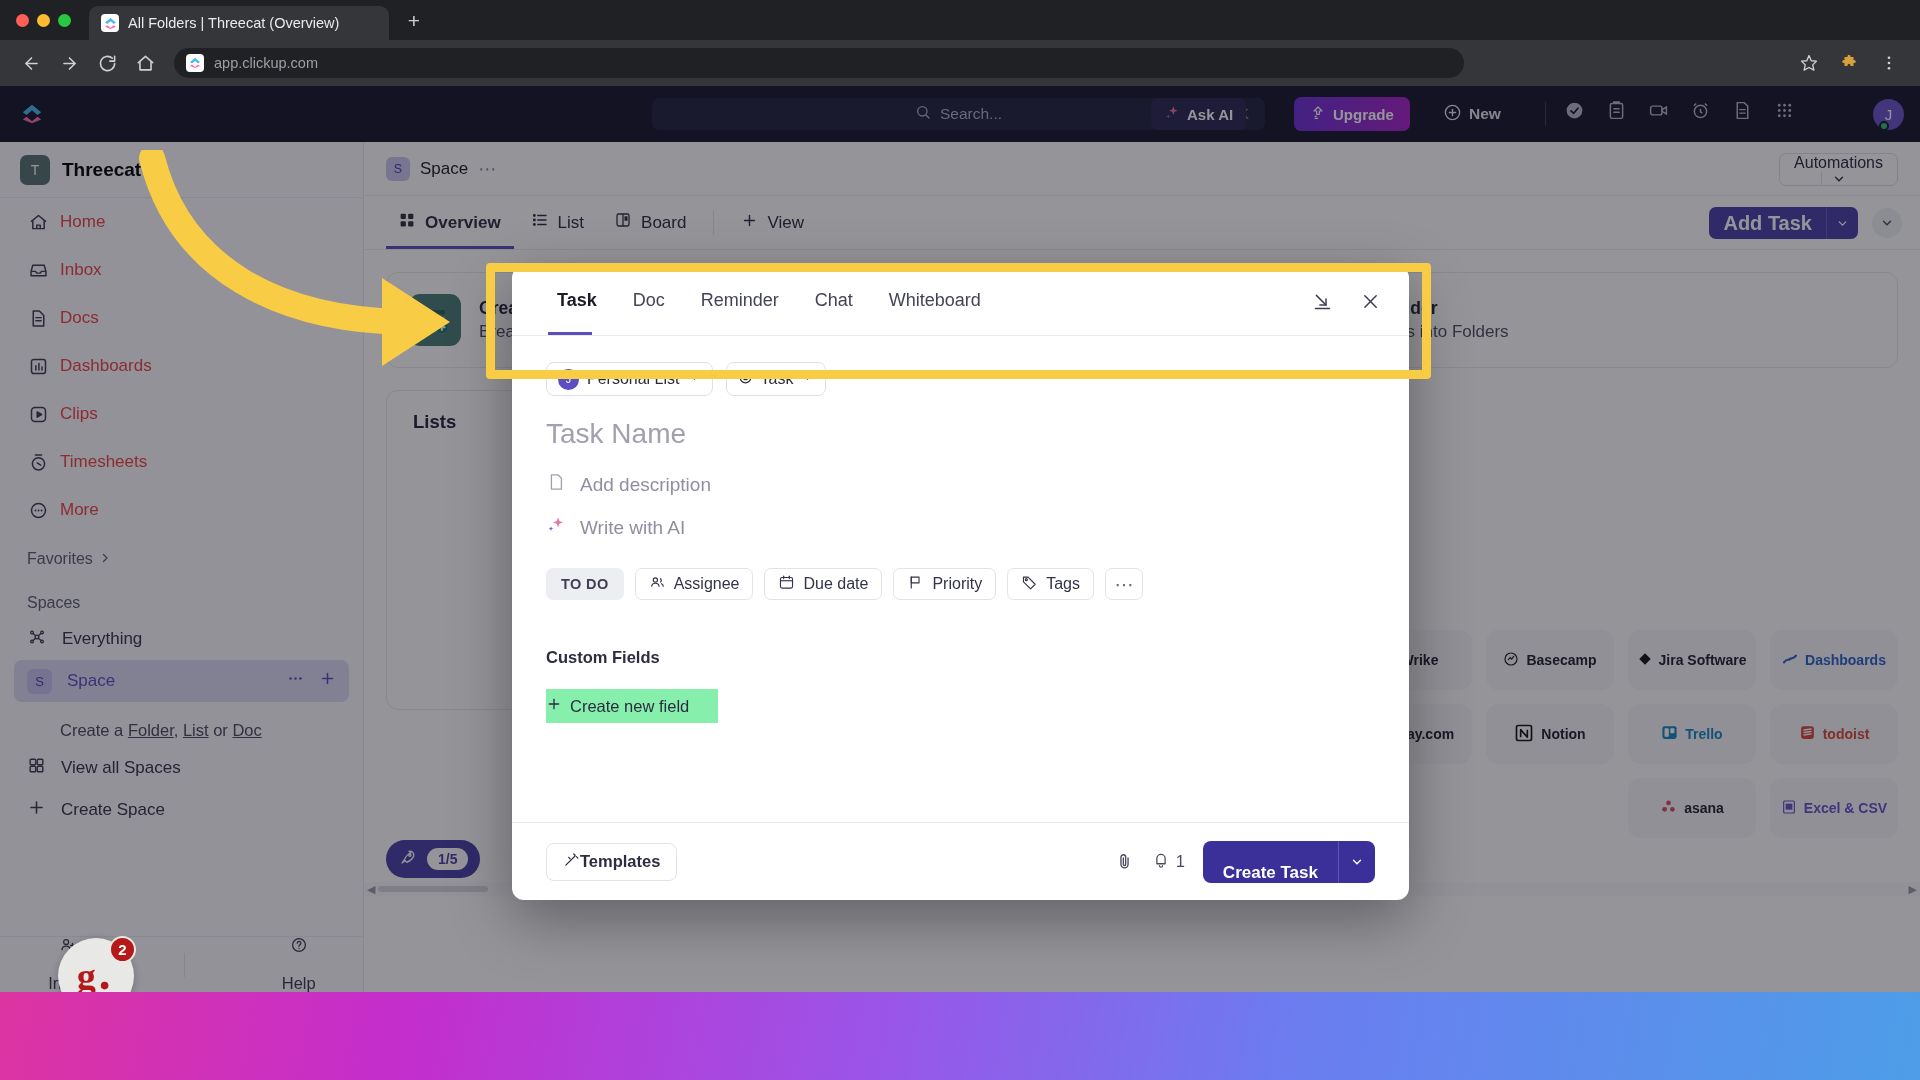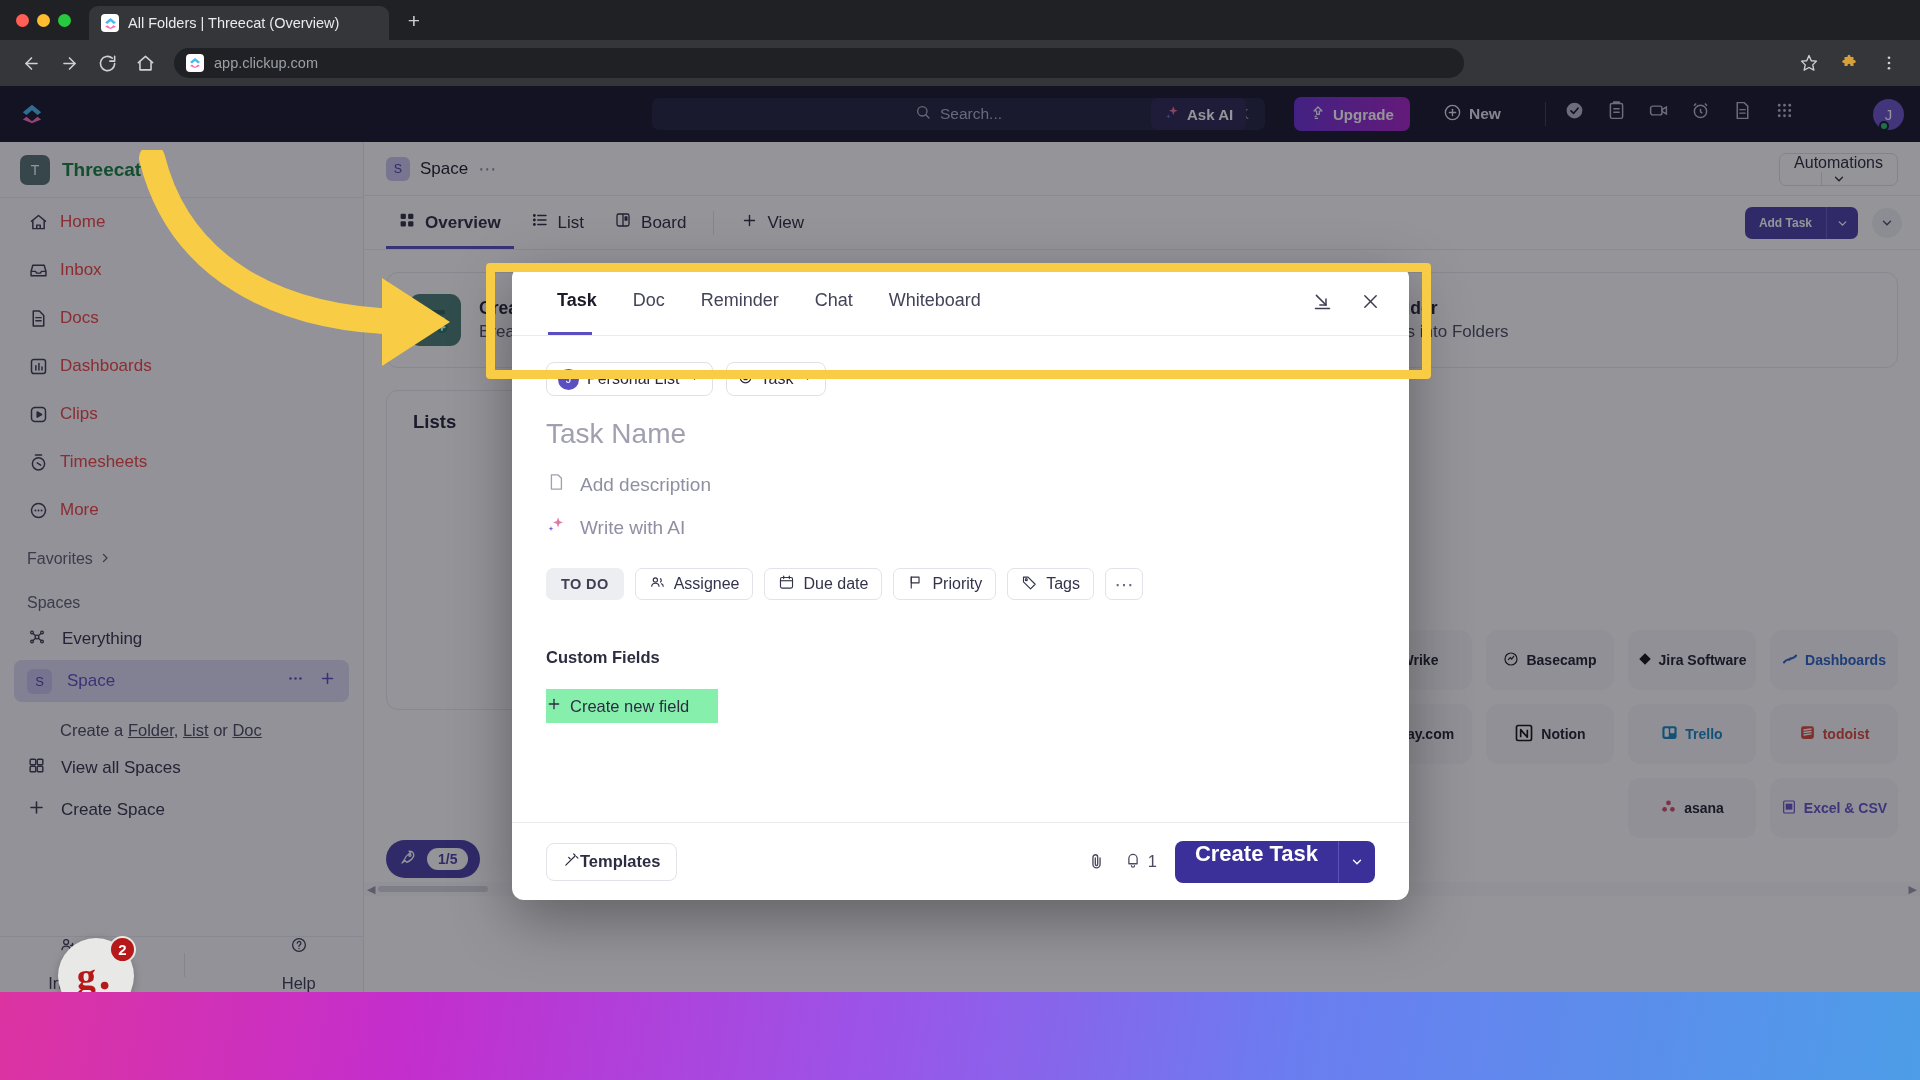--- a/index.html
+++ b/index.html
@@ -101,21 +101,21 @@
   
   #cu-sidebar {
     position: absolute; left: 0; top: 56px; width: 364px; height: 850px;
     background: #fbfbfd; border-right: 1px solid #e8e8ef;
   }
   #workspace-row { height: 56px; display: flex; align-items: center; gap: 12px; padding: 0 20px; border-bottom: 1px solid #ececf2; }
   #workspace-avatar {
     width: 30px; height: 30px; border-radius: 7px; background: #56716f; color: #fff;
     font-size: 14px; display: flex; align-items: center; justify-content: center;
   }
-  #workspace-name { font-size: 19px; font-weight: bold; color: #15803d; }
+  #workspace-name { font-size: 19px; font-weight: bold; color: #000000; }
   .nav-item {
     height: 48px; display: flex; align-items: center; gap: 10px; padding: 0 27px;
     color: #ef4444; font-size: 17px;
   }
   .nav-item .ico { width: 23px; height: 23px; display: flex; align-items: center; justify-content: center; flex: 0 0 auto; }
   #favorites-row { padding: 16px 27px 8px; display: flex; align-items: center; gap: 6px; color: #5d5d72; font-size: 16px; }
   #spaces-label { padding: 18px 27px 6px; color: #5d5d72; font-size: 16px; }
   .space-item {
     height: 42px; margin: 0 14px; border-radius: 8px; display: flex; align-items: center;
     gap: 15px; padding: 0 13px; color: #33334a; font-size: 17px;
@@ -152,21 +152,21 @@
   #automations-btn .lbl { padding: 0 14px; }
   #automations-btn .caret { border-left: 1px solid #dfe1e6; padding: 0 10px; height: 100%; display: flex; align-items: center; }
 
   #view-bar { height: 54px; display: flex; align-items: center; padding: 0 22px; gap: 6px; border-bottom: 1px solid #eceef1; position: relative; }
   .view-tab { display: flex; align-items: center; gap: 9px; padding: 0 12px; height: 36px; color: #2d2d42; font-size: 17px; border-radius: 7px; }
   .view-tab.active { font-weight: bold; }
   #view-tab-underline { position: absolute; left: 22px; bottom: 0; width: 128px; height: 3px; background: #5b4ec2; }
   #view-divider { width: 1px; height: 24px; background: #e4e4ec; margin: 0 9px; }
   #add-task-btn {
     position: absolute; right: 62px; top: 11px; height: 32px; background: #4a3fa8; border-radius: 7px;
-    display: flex; align-items: center; color: #fff; font-size: 12px; font-weight: bold; text-align: center;
+    display: flex; align-items: center; color: #fff; font-size: 20px; font-weight: bold; text-align: center;
   }
   #add-task-btn .lbl { padding: 0 14px; }
   #add-task-btn .caret { border-left: 1px solid #6a60bf; padding: 0 9px; height: 100%; display: flex; align-items: center; }
   #view-more-btn {
     position: absolute; right: 18px; top: 12px; width: 30px; height: 30px; border-radius: 50%;
     background: #f0f0f4; display: flex; align-items: center; justify-content: center; color: #4a4a60;
   }
 
   
   #overview-body { position: absolute; left: 0; top: 108px; width: 1556px; height: 742px; padding: 22px; }
@@ -263,22 +263,22 @@
     height: 78px; border-top: 1px solid #eaeaef; display: flex; align-items: center;
     padding: 0 34px; gap: 14px;
   }
   #templates-btn {
     height: 38px; padding: 0 16px; border: 1px solid #e2e3e8; border-radius: 8px;
     display: flex; align-items: center; font-size: 16.5px; font-weight: bold; color: #2d2d42;
   }
   #footer-right { margin-left: auto; display: flex; align-items: center; gap: 18px; }
   .footer-icon { display: flex; align-items: center; gap: 6px; color: #4a4a60; font-size: 16.5px; }
   #create-task-btn {
-    height: 42px; background: #3b2f99; border-radius: 8px; display: flex; align-items: flex-start;
-    color: #fff; font-size: 22px; font-weight: bold;
+    height: 42px; background: #3b2f99; border-radius: 8px; display: flex; align-items: flex-end;
+    color: #fff; font-size: 17px; font-weight: bold;
   }
   #create-task-btn .lbl { padding: 0 20px; }
   #create-task-btn .caret { border-left: 1px solid #5c51b5; padding: 0 11px; height: 100%; display: flex; align-items: center; }
 
   
   #highlight-box {
     position: absolute; left: 486px; top: 263px; width: 945px; height: 116px;
     border: 9px solid #f9cc45; border-radius: 4px; pointer-events: none;
   }
   #annotation-arrow { position: absolute; left: 130px; top: 150px; width: 340px; height: 240px; pointer-events: none; }

